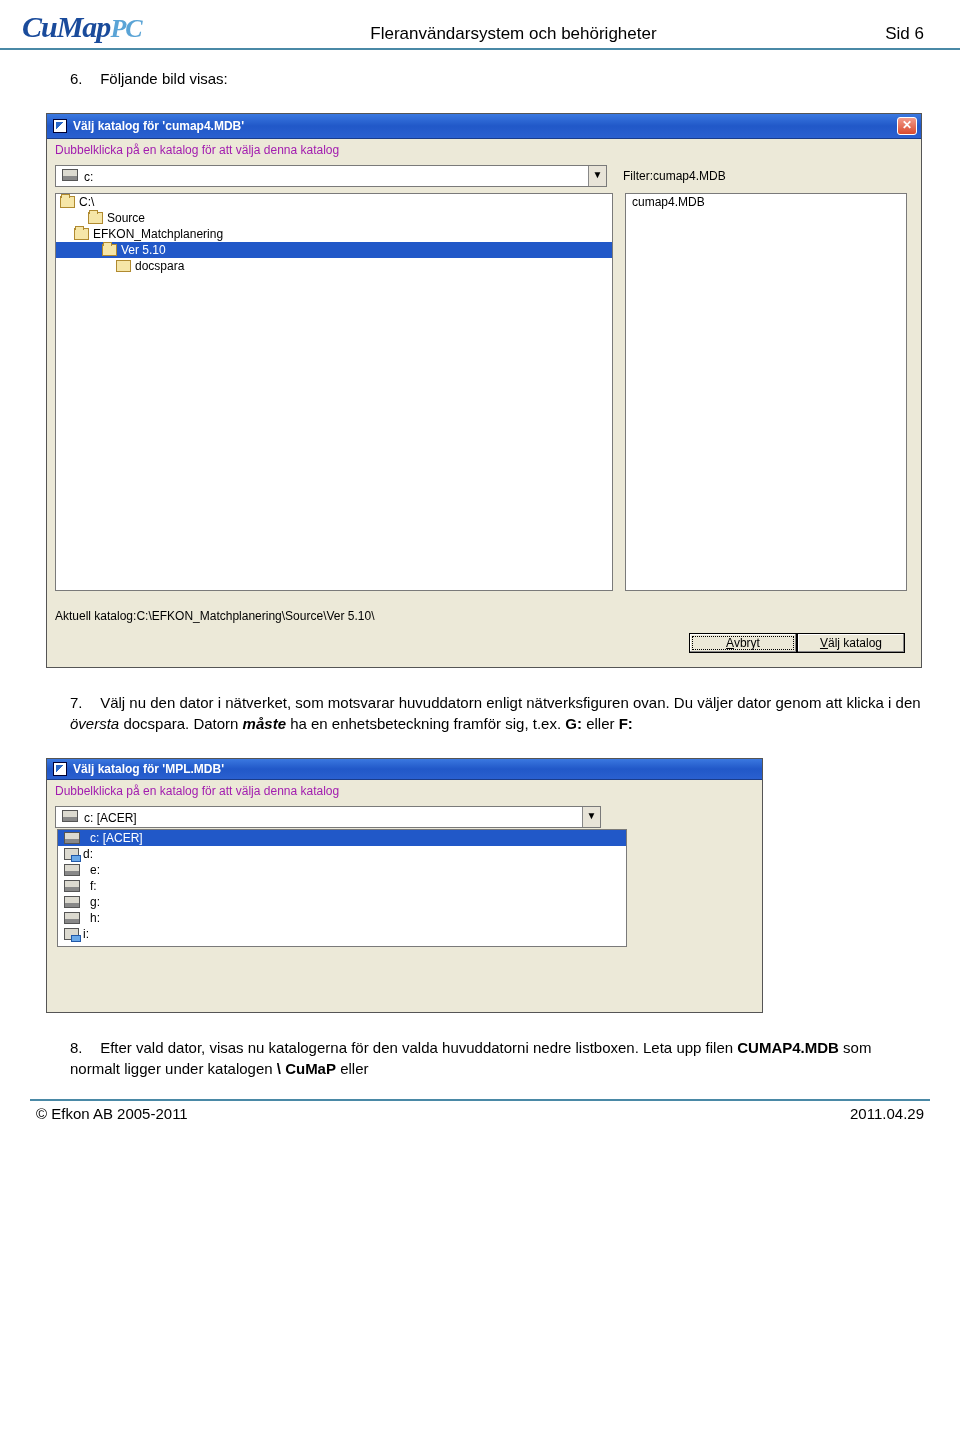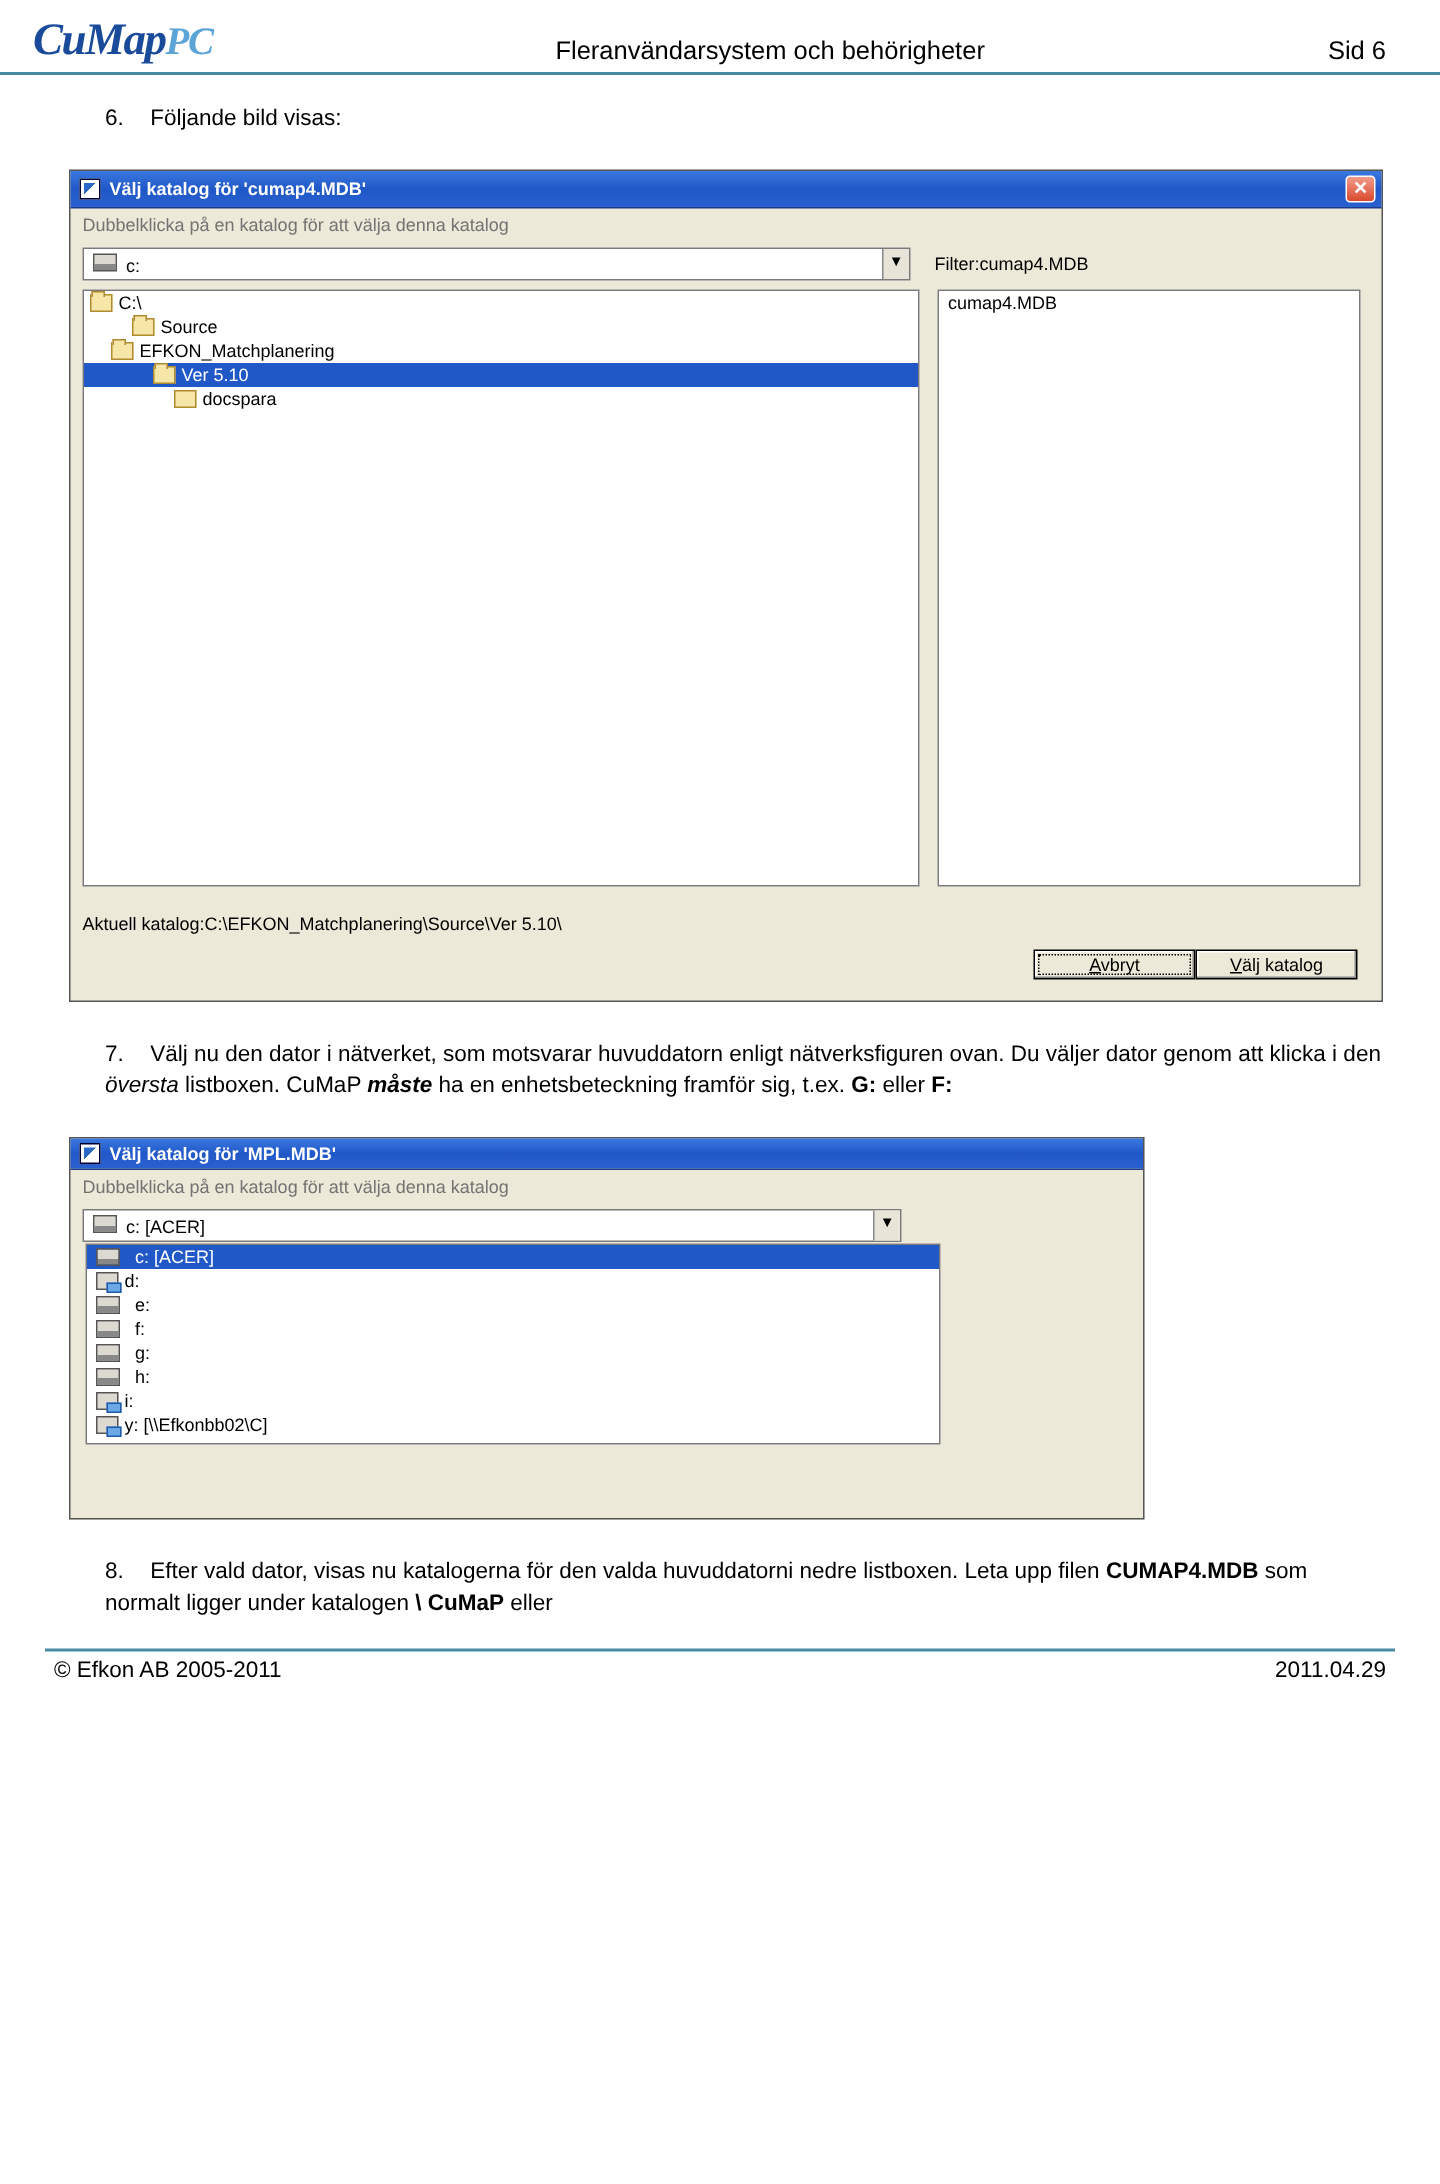--- a/index.html
+++ b/index.html
@@ -70,21 +70,21 @@
     border: 1px solid #fff;
     border-radius: 3px;
     color: #fff;
     font-weight: bold;
     text-align: center;
     line-height: 14px;
     font-size: 12px;
     cursor: default;
   }
   .instr {
-    color: #737373;
+    color: #a21caf;
     padding: 4px 8px;
     font-size: 12px;
   }
   .dlg-body { padding: 4px 8px 8px 8px; }
   .drive-row { display: flex; gap: 16px; align-items: center; margin-bottom: 6px; }
   .dropdown {
     display: flex; align-items: center; justify-content: space-between;
     background: #fff; border: 1px solid #7a7a7a;
     height: 22px; padding: 0 0 0 6px;
     width: 552px;
@@ -256,21 +256,21 @@
     <div class="btn-row">
       <div class="win-btn default"><span class="under-accel">A</span><span>vbryt</span></div>
       <div class="win-btn"><span class="under-accel">V</span><span>älj katalog</span></div>
     </div>
   </div>
 
   <p class="step">
     <span class="step-num">7.</span>
     <span>Välj nu den dator i nätverket, som motsvarar huvuddatorn enligt nätverksfiguren ovan. Du väljer dator genom att klicka i den </span>
     <em>översta</em>
-    <span> listboxen. CuMaP </span>
+    <span> docspara. Datorn </span>
     <b><em>måste</em></b>
     <span> ha en enhetsbeteckning framför sig, t.ex. </span>
     <b>G:</b>
     <span> eller </span>
     <b>F:</b>
   </p>
 
   <div class="dlg dlg2 dd-open">
     <div class="titlebar">
       <div class="title-left">
@@ -308,24 +308,20 @@
           <span class="drive-ico"></span>
           <span>g:</span>
         </div>
       <div class="folder-item">
           <span class="drive-ico"></span>
           <span>h:</span>
         </div>
       <div class="folder-item">
           <span class="net-ico"></span>
           <span>i:</span>
-        </div>
-      <div class="folder-item">
-          <span class="net-ico"></span>
-          <span>y: [\\Efkonbb02\C]</span>
         </div>
     </div>
     <div class="dlg2-spacer"></div>
   </div>
 
   <p class="step">
     <span class="step-num">8.</span>
     <span>Efter vald dator, visas nu katalogerna för den valda huvuddatorni nedre listboxen. Leta upp filen </span>
     <b>CUMAP4.MDB</b>
     <span> som normalt ligger under katalogen </span>

